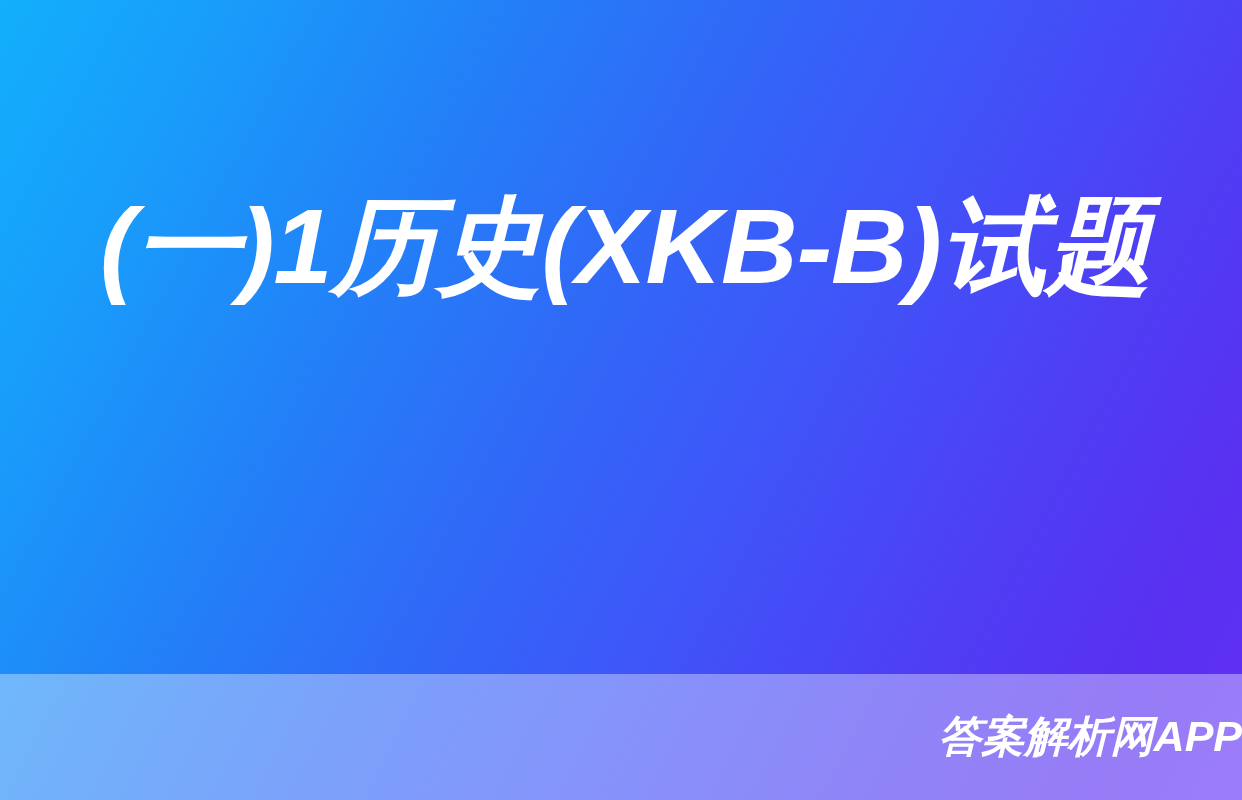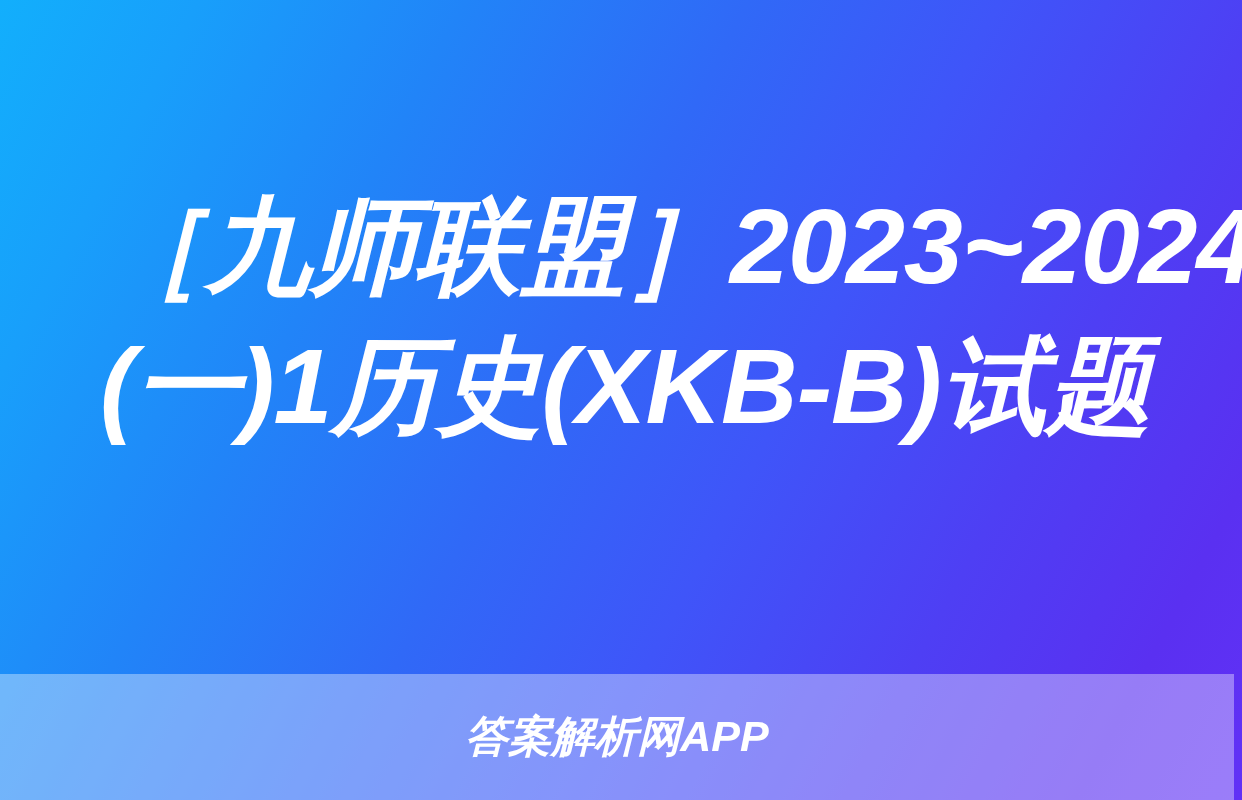--- a/index.html
+++ b/index.html
@@ -45,47 +45,46 @@
 
   .title-line {
     display: block;
     height: 140px;
   }
 
   
   #footer-band {
     position: absolute;
     left: 0;
-    right: 8px;
+    right: 0;
     top: 674px;
     height: 126px;
     background: rgba(255, 255, 255, 0.37);
     display: flex;
     align-items: center;
-    justify-content: center;
+    justify-content: flex-end;
   }
 
   #footer-watermark {
     color: #ffffff;
     font-size: 43px;
     font-weight: 700;
     font-style: italic;
     letter-spacing: 0px;
     line-height: 1;
     white-space: nowrap;
     transform: translateY(-1px);
   }
 </style>
 </head>
 <body>
 
 <div id="poster">
 
   <div id="title-block">
-    <span class="title-line">［九师联盟］2023~2024</span>
     <span class="title-line">(一)1历史(XKB-B)试题</span>
   </div>
 
   <div id="footer-band">
     <span id="footer-watermark">答案解析网APP</span>
   </div>
 
 </div>
 
 </body></html>

